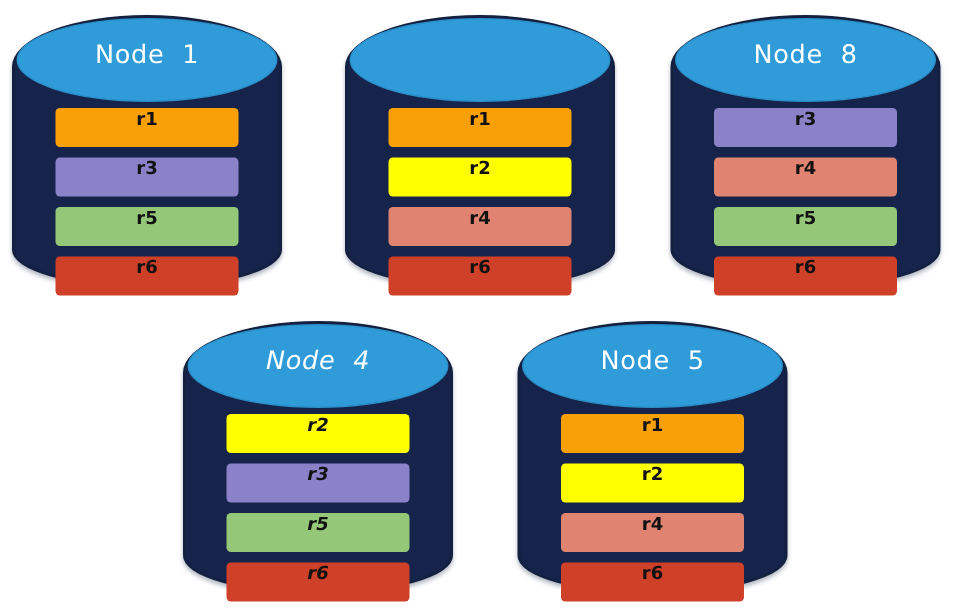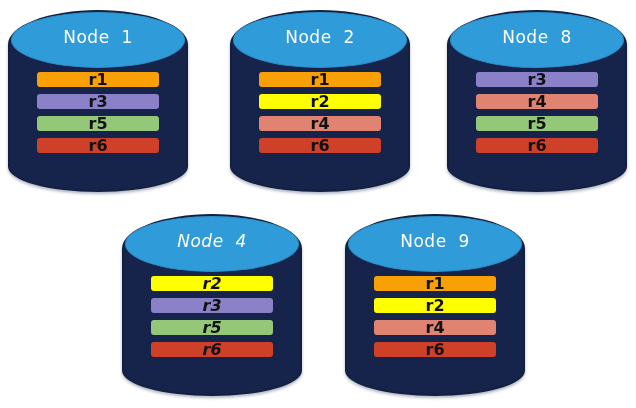--- a/index.html
+++ b/index.html
@@ -69,26 +69,26 @@
 
   .replicas {
     position: absolute;
     left: 0;
     right: 0;
     top: 62px;
   }
 
   .replica {
     position: relative;
-    height: 15px;
+    height: 26px;
     margin: 0 auto 7px auto;
     border-radius: 3px;
     text-align: center;
     line-height: 15px;
-    font-size: 16px;
+    font-size: 12px;
     font-weight: bold;
     color: #111111;
     box-sizing: border-box;
   }
   .replica:last-child { margin-bottom: 0; }
 </style>
 </head>
 <body>
 
 <div id="diagram">
@@ -99,21 +99,20 @@
       <div class="replicas">
         <div class="replica" style="background: rgb(249, 160, 7); width: 122px; color: rgb(17, 17, 17);">r1</div>
         <div class="replica" style="background: rgb(138, 129, 200); width: 122px; color: rgb(17, 17, 17);">r3</div>
         <div class="replica" style="background: rgb(149, 199, 121); width: 122px; color: rgb(17, 17, 17);">r5</div>
         <div class="replica" style="background: rgb(207, 64, 40); width: 122px; color: rgb(17, 17, 17);">r6</div>
       </div>
     </div>
     <div class="node" style="left: 230px; top: 10px; width: 180px; height: 182px;">
       <div class="cyl-body" style="background: rgb(22, 36, 76);"></div>
       <div class="cyl-top" style="background: rgb(47, 155, 216);"></div>
-      <div class="node-label" style="color: rgb(255, 255, 255);">Node  2</div>
       <div class="replicas">
         <div class="replica" style="background: rgb(249, 160, 7); width: 122px; color: rgb(17, 17, 17);">r1</div>
         <div class="replica" style="background: rgb(255, 255, 0); width: 122px; color: rgb(17, 17, 17);">r2</div>
         <div class="replica" style="background: rgb(224, 132, 113); width: 122px; color: rgb(17, 17, 17);">r4</div>
         <div class="replica" style="background: rgb(207, 64, 40); width: 122px; color: rgb(17, 17, 17);">r6</div>
       </div>
     </div>
     <div class="node" style="left: 447px; top: 10px; width: 180px; height: 182px;">
       <div class="cyl-body" style="background: rgb(22, 36, 76);"></div>
       <div class="cyl-top" style="background: rgb(47, 155, 216);"></div>
@@ -132,21 +131,21 @@
       <div class="replicas">
         <div class="replica" style="background: rgb(255, 255, 0); width: 122px; color: rgb(17, 17, 17);">r2</div>
         <div class="replica" style="background: rgb(138, 129, 200); width: 122px; color: rgb(17, 17, 17);">r3</div>
         <div class="replica" style="background: rgb(149, 199, 121); width: 122px; color: rgb(17, 17, 17);">r5</div>
         <div class="replica" style="background: rgb(207, 64, 40); width: 122px; color: rgb(17, 17, 17);">r6</div>
       </div>
     </div>
     <div class="node" style="left: 345px; top: 214px; width: 180px; height: 182px;">
       <div class="cyl-body" style="background: rgb(22, 36, 76);"></div>
       <div class="cyl-top" style="background: rgb(47, 155, 216);"></div>
-      <div class="node-label" style="color: rgb(255, 255, 255);">Node  9</div>
+      <div class="node-label" style="color: rgb(255, 255, 255);">Node  5</div>
       <div class="replicas">
         <div class="replica" style="background: rgb(249, 160, 7); width: 122px; color: rgb(17, 17, 17);">r1</div>
         <div class="replica" style="background: rgb(255, 255, 0); width: 122px; color: rgb(17, 17, 17);">r2</div>
         <div class="replica" style="background: rgb(224, 132, 113); width: 122px; color: rgb(17, 17, 17);">r4</div>
         <div class="replica" style="background: rgb(207, 64, 40); width: 122px; color: rgb(17, 17, 17);">r6</div>
       </div>
     </div>
   </div>
 
 </body></html>

